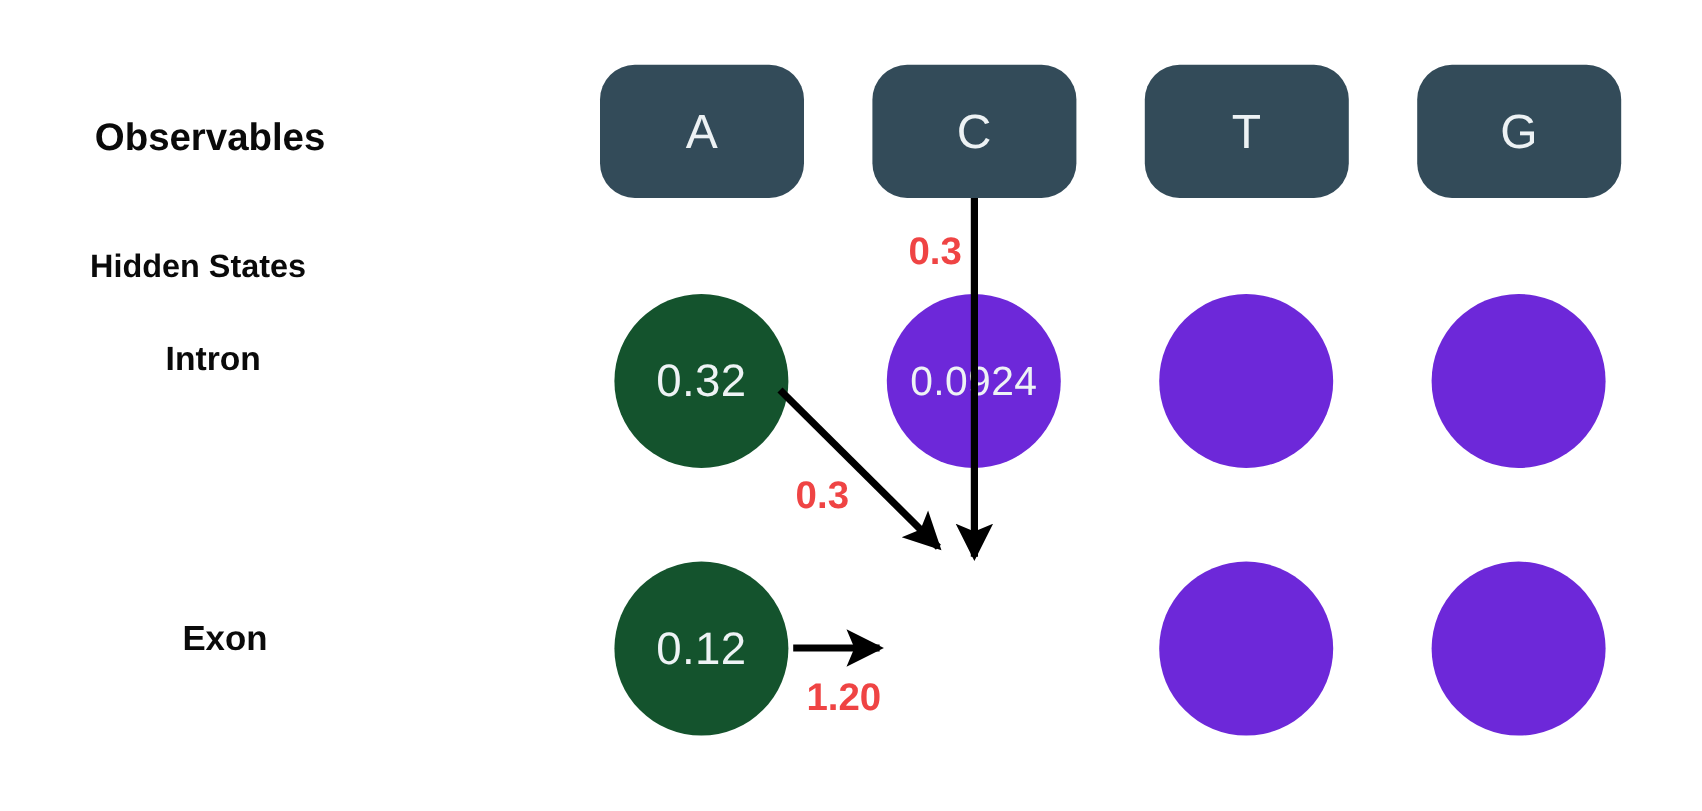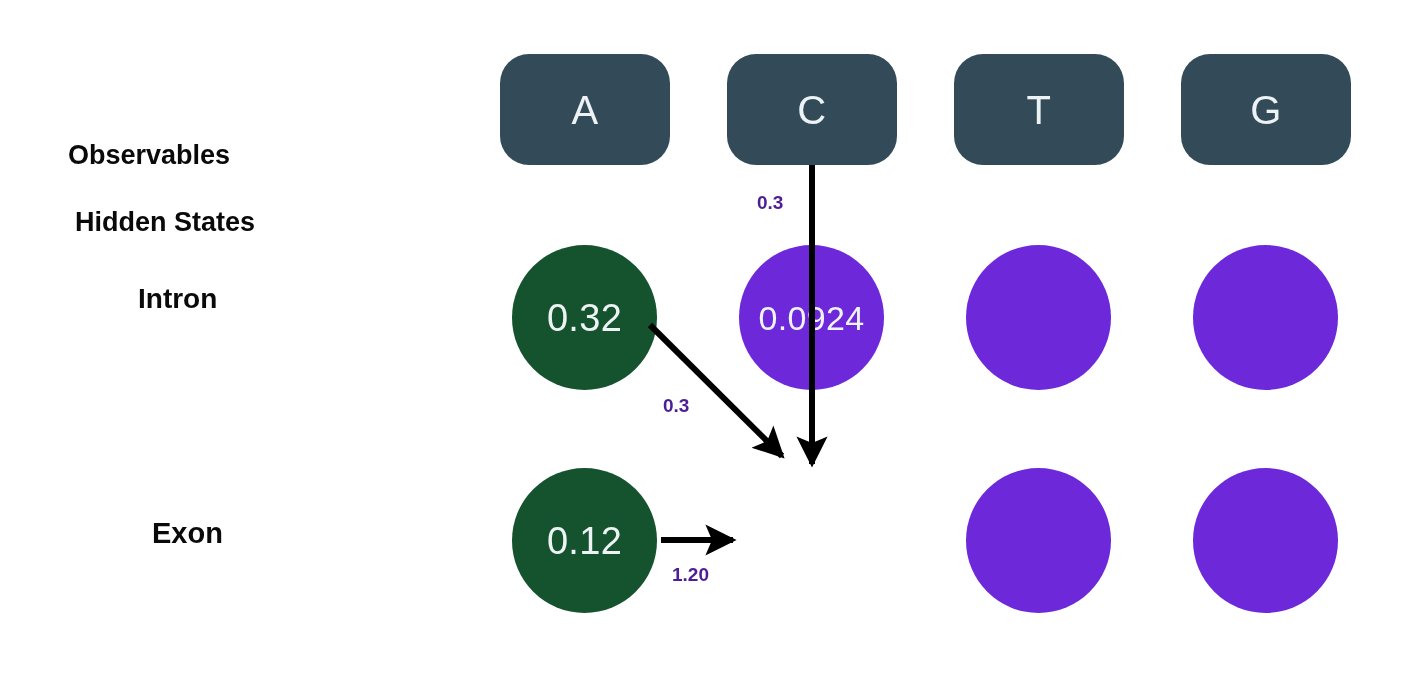--- a/index.html
+++ b/index.html
@@ -26,24 +26,23 @@
 
   
   .row-label {
     position: absolute;
     font-weight: bold;
     color: #0a0a0a;
     white-space: nowrap;
     line-height: 1;
   }
   #label-observables {
-    left: 68px;
+    left: 79px;
     top: 98px;
-    font-size: 27px;
-    margin-top: 44px;
+    font-size: 32px;
   }
   #label-hidden-states {
     left: 75px;
     top: 209px;
     font-size: 27px;
   }
   #label-intron {
     left: 138px;
     top: 285px;
     font-size: 28px;
@@ -104,22 +103,22 @@
     top: 0;
     width: 1418px;
     height: 676px;
     pointer-events: none;
   }
 
   
   .edge-label {
     position: absolute;
     font-weight: bold;
-    color: #4c1d95;
-    font-size: 19px;
+    color: #ef4444;
+    font-size: 32px;
     line-height: 1;
     white-space: nowrap;
   }
   #edge-label-c-exon   { left: 757px; top: 193px; }
   #edge-label-intron-a { left: 663px; top: 396px; }
   #edge-label-exon-a   { left: 672px; top: 565px; }
 </style>
 </head>
 <body>
 

